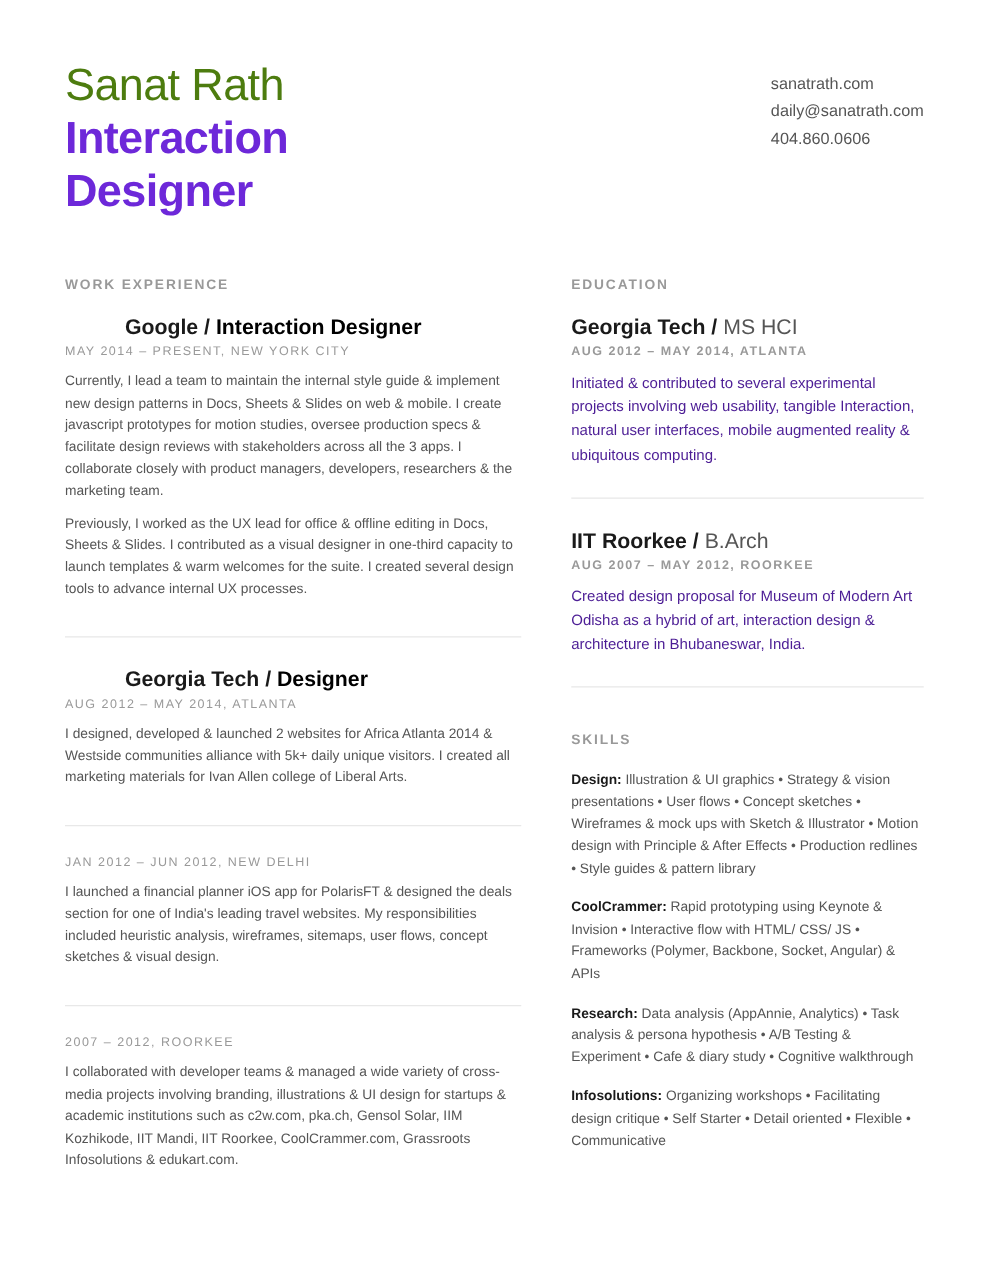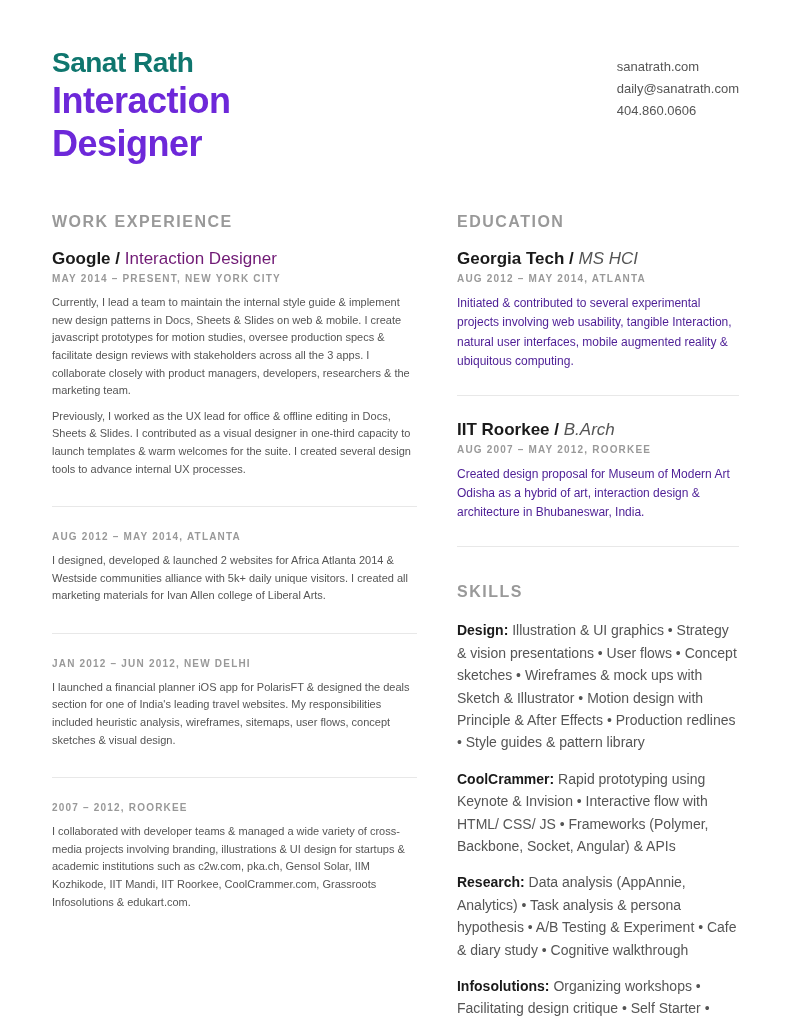--- a/index.html
+++ b/index.html
@@ -11,23 +11,23 @@
       min-height: 1024px;
       padding: 48px 52px 48px 52px;
     }
     .header {
       display: flex;
       justify-content: space-between;
       align-items: flex-start;
       margin-bottom: 48px;
     }
     .header-left h1 {
-      font-size: 28px;
-      font-weight: 700;
-      color: #0f766e;
+      font-size: 36px;
+      font-weight: 400;
+      color: #4d7c0f;
       line-height: 1.1;
       letter-spacing: -0.5px;
     }
     .header-left .title-blue {
       font-size: 36px;
       font-weight: 900;
       color: #6d28d9;
       line-height: 1.2;
       letter-spacing: -0.5px;
     }
@@ -44,46 +44,47 @@
       display: flex;
       gap: 40px;
     }
     .left-column {
       flex: 1.1;
     }
     .right-column {
       flex: 0.85;
     }
     .section-label {
-      font-size: 16px;
+      font-size: 11px;
       font-weight: 700;
       color: #999999;
       letter-spacing: 1.5px;
       text-transform: uppercase;
       margin-bottom: 18px;
     }
     .job-entry {
       margin-bottom: 28px;
     }
     .job-title {
       font-size: 17px;
       font-weight: 700;
       color: #1a1a1a;
       margin-bottom: 4px;
     }
     .job-title .company {
       font-weight: 900;
+      margin-left: 48px;
     }
     .job-title .role {
-      font-weight: 400;
-      color: #701a75;
+      font-weight: 700;
+      color: #000000;
     }
     .job-date {
       font-size: 10px;
-      font-weight: 700;
+      font-weight: 400;
       color: #999999;
       letter-spacing: 1.2px;
       text-transform: uppercase;
       margin-bottom: 10px;
     }
     .job-description {
       font-size: 11px;
       color: #555555;
       line-height: 1.6;
       margin-bottom: 8px;
@@ -102,40 +103,39 @@
       font-weight: 700;
       color: #1a1a1a;
       margin-bottom: 4px;
     }
     .edu-title .school {
       font-weight: 900;
     }
     .edu-title .degree {
       font-weight: 400;
       color: #555555;
-      font-style: italic;
     }
     .edu-date {
       font-size: 10px;
       font-weight: 600;
       color: #999999;
       letter-spacing: 1.2px;
       text-transform: uppercase;
       margin-bottom: 10px;
     }
     .edu-description {
       font-size: 12px;
       color: #4c1d95;
       line-height: 1.6;
     }
     .skills-section {
       margin-top: 36px;
     }
     .skill-entry {
-      font-size: 14px;
+      font-size: 11px;
       color: #555555;
       line-height: 1.6;
       margin-bottom: 14px;
     }
     .skill-entry .skill-label {
       font-weight: 700;
       color: #1a1a1a;
     }
   </style>
 </head>
@@ -167,20 +167,25 @@
         <span class="role">Interaction Designer</span>
       </div>
       <div class="job-date">MAY 2014 – PRESENT, NEW YORK CITY</div>
       <div class="job-description">Currently, I lead a team to maintain the internal style guide &amp; implement new design patterns in Docs, Sheets &amp; Slides on web &amp; mobile. I create javascript prototypes for motion studies, oversee production specs &amp; facilitate design reviews with stakeholders across all the 3 apps. I collaborate closely with product managers, developers, researchers &amp; the marketing team.</div>
       <div class="job-description">Previously, I worked as the UX lead for office &amp; offline editing in Docs, Sheets &amp; Slides. I contributed as a visual designer in one-third capacity to launch templates &amp; warm welcomes for the suite. I created several design tools to advance internal UX processes.</div>
     </div>
 
     <div class="divider"></div>
 
     <div class="job-entry">
+      <div class="job-title">
+        <span class="company">Georgia Tech</span>
+        <span> / </span>
+        <span class="role">Designer</span>
+      </div>
       <div class="job-date">AUG 2012 – MAY 2014, ATLANTA</div>
       <div class="job-description">I designed, developed &amp; launched 2 websites for Africa Atlanta 2014 &amp; Westside communities alliance with 5k+ daily unique visitors. I created all marketing materials for Ivan Allen college of Liberal Arts.</div>
     </div>
 
     <div class="divider"></div>
 
     <div class="job-entry">
       <div class="job-date">JAN 2012 – JUN 2012, NEW DELHI</div>
       <div class="job-description">I launched a financial planner iOS app for PolarisFT &amp; designed the deals section for one of India's leading travel websites. My responsibilities included heuristic analysis, wireframes, sitemaps, user flows, concept sketches &amp; visual design.</div>
     </div>

